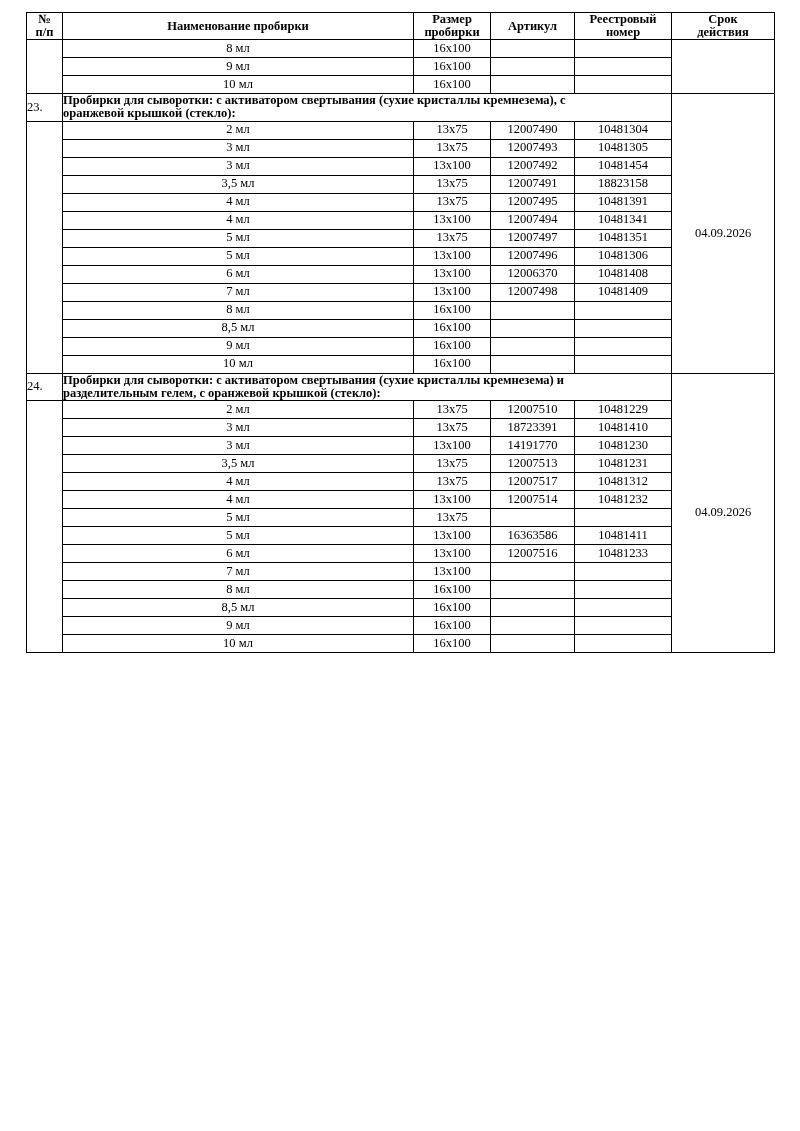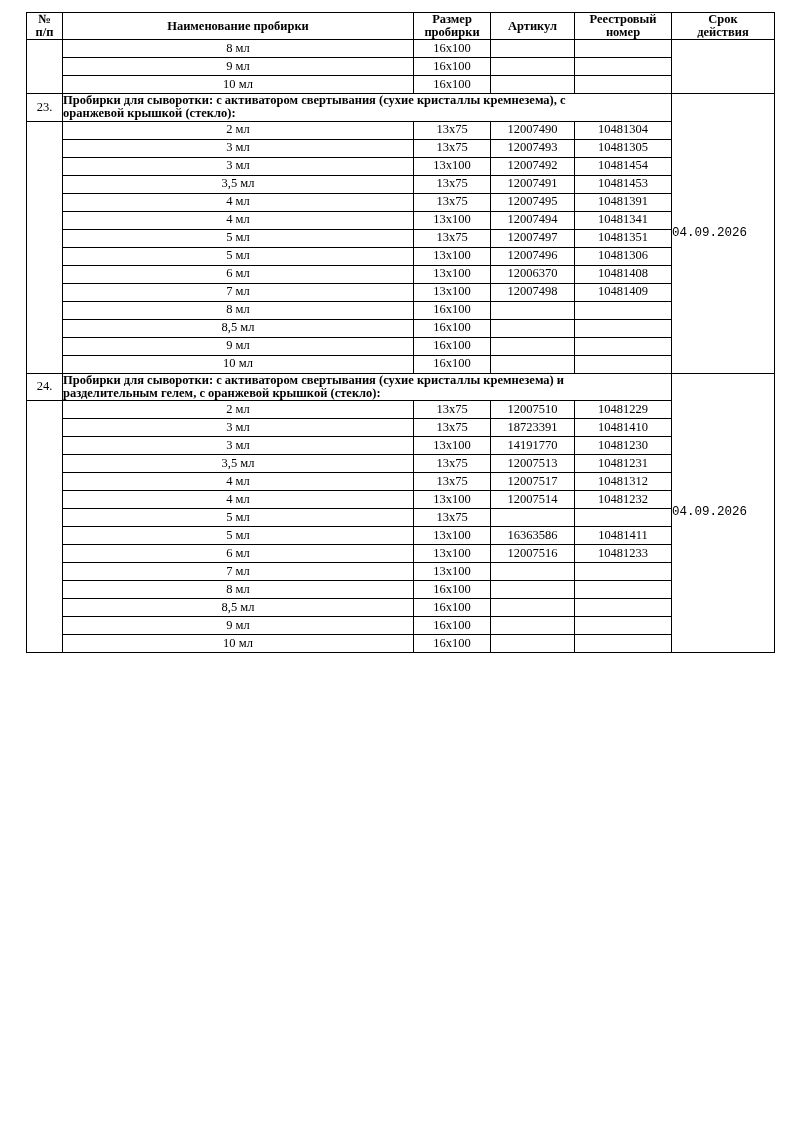--- a/index.html
+++ b/index.html
@@ -60,28 +60,27 @@
     font-size: 12.5px;
     height: 17px;
   }
   .group-header {
     font-weight: bold;
     font-size: 12.5px;
     padding: 2px 8px 3px 8px;
     line-height: 1.13;
   }
   .cell-idx {
+    font-size: 12.5px;
+    vertical-align: middle;
+  }
+  .cell-date {
     text-align: center;
     font-size: 12.5px;
     vertical-align: middle;
-  }
-  .cell-date {
-    font-size: 12.5px;
-    vertical-align: middle;
-    font-family: Liberation Mono, monospace;
   }
 </style>
 </head>
 <body>
 
 <div class="page">
   <table class="tube-table">
     <colgroup>
       <col class="c-num">
       <col class="c-name">
@@ -159,21 +158,21 @@
       <tr>
         <td class="cell-name">3 мл</td>
         <td class="cell-center">13x100</td>
         <td class="cell-center">12007492</td>
         <td class="cell-center">10481454</td>
       </tr>
       <tr>
         <td class="cell-name">3,5 мл</td>
         <td class="cell-center">13x75</td>
         <td class="cell-center">12007491</td>
-        <td class="cell-center">10481453</td>
+        <td class="cell-center">18823158</td>
       </tr>
       <tr>
         <td class="cell-name">4 мл</td>
         <td class="cell-center">13x75</td>
         <td class="cell-center">12007495</td>
         <td class="cell-center">10481391</td>
       </tr>
       <tr>
         <td class="cell-name">4 мл</td>
         <td class="cell-center">13x100</td>

